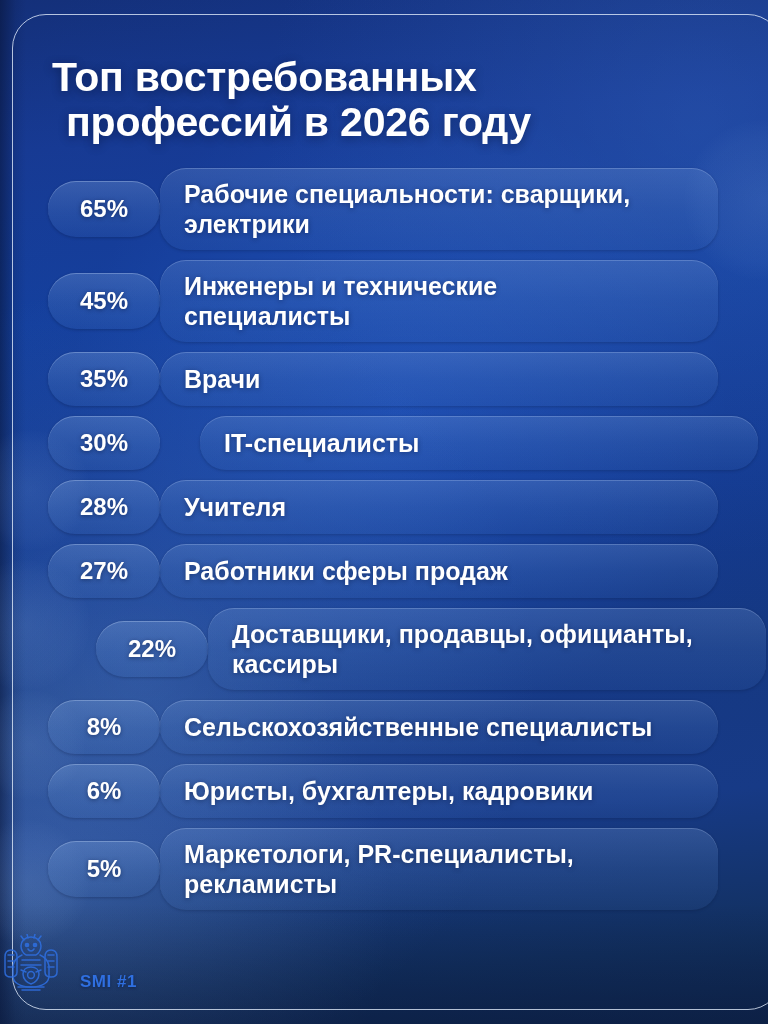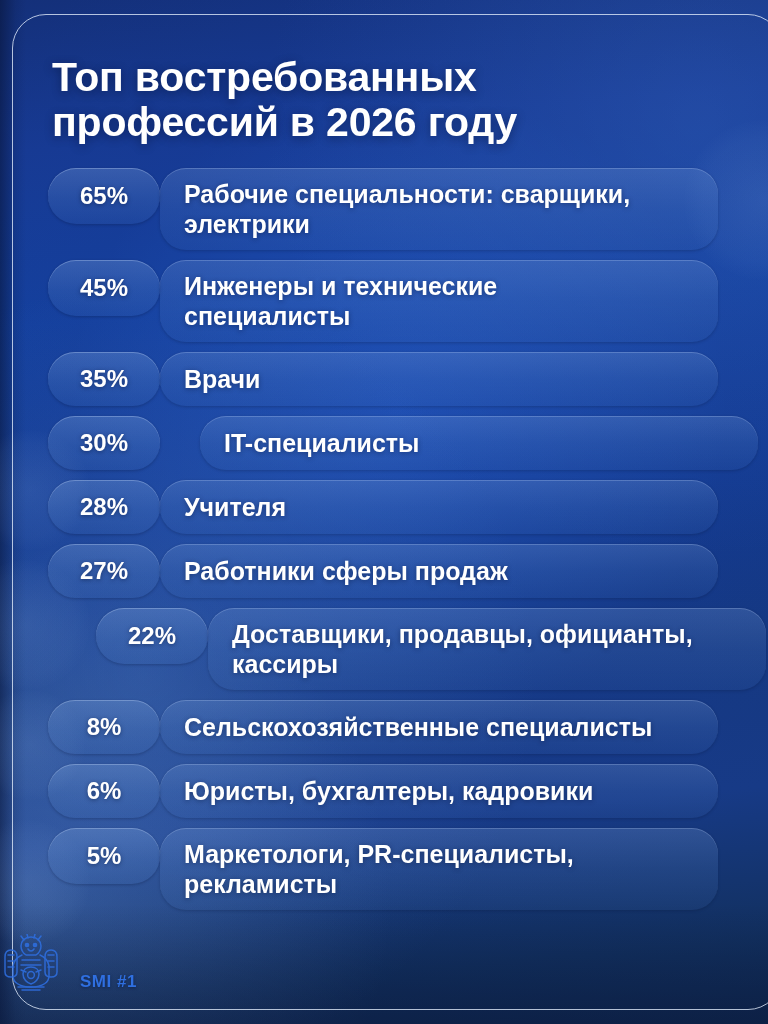--- a/index.html
+++ b/index.html
@@ -37,23 +37,23 @@
     position:absolute;left:12px;top:14px;right:12px;bottom:14px;
     border:1.6px solid rgba(228,238,252,0.78);
     border-radius:34px;pointer-events:none;
   }
   .title{
     position:absolute;left:52px;top:55px;width:660px;
     color:#ffffff;font-weight:bold;font-size:41px;line-height:1.10;
     letter-spacing:-0.2px;
     text-shadow:0 2px 10px rgba(4,14,44,0.45);
   }
-  .title .l2{display:block;}
+  .title .l2{display:block;margin-left:14px;}
   .rows{position:absolute;left:0;top:168px;width:768px;}
-  .row{position:relative;display:flex;align-items:flex-start;}
+  .row{position:relative;display:flex;align-items:center;}
   .pct{
     position:relative;flex:0 0 auto;
     width:112px;margin-left:48px;
     border-radius:28px;
     background:linear-gradient(180deg,rgba(150,188,240,0.26) 0%,rgba(104,150,215,0.20) 55%,rgba(80,128,200,0.13) 100%);
     box-shadow:inset 0 1px 0 rgba(205,225,255,0.30), 0 1px 3px rgba(6,18,52,0.28);
     color:#ffffff;font-weight:bold;font-size:24px;
     display:flex;align-items:center;justify-content:center;
     text-shadow:0 1px 4px rgba(6,18,52,0.5);
   }

